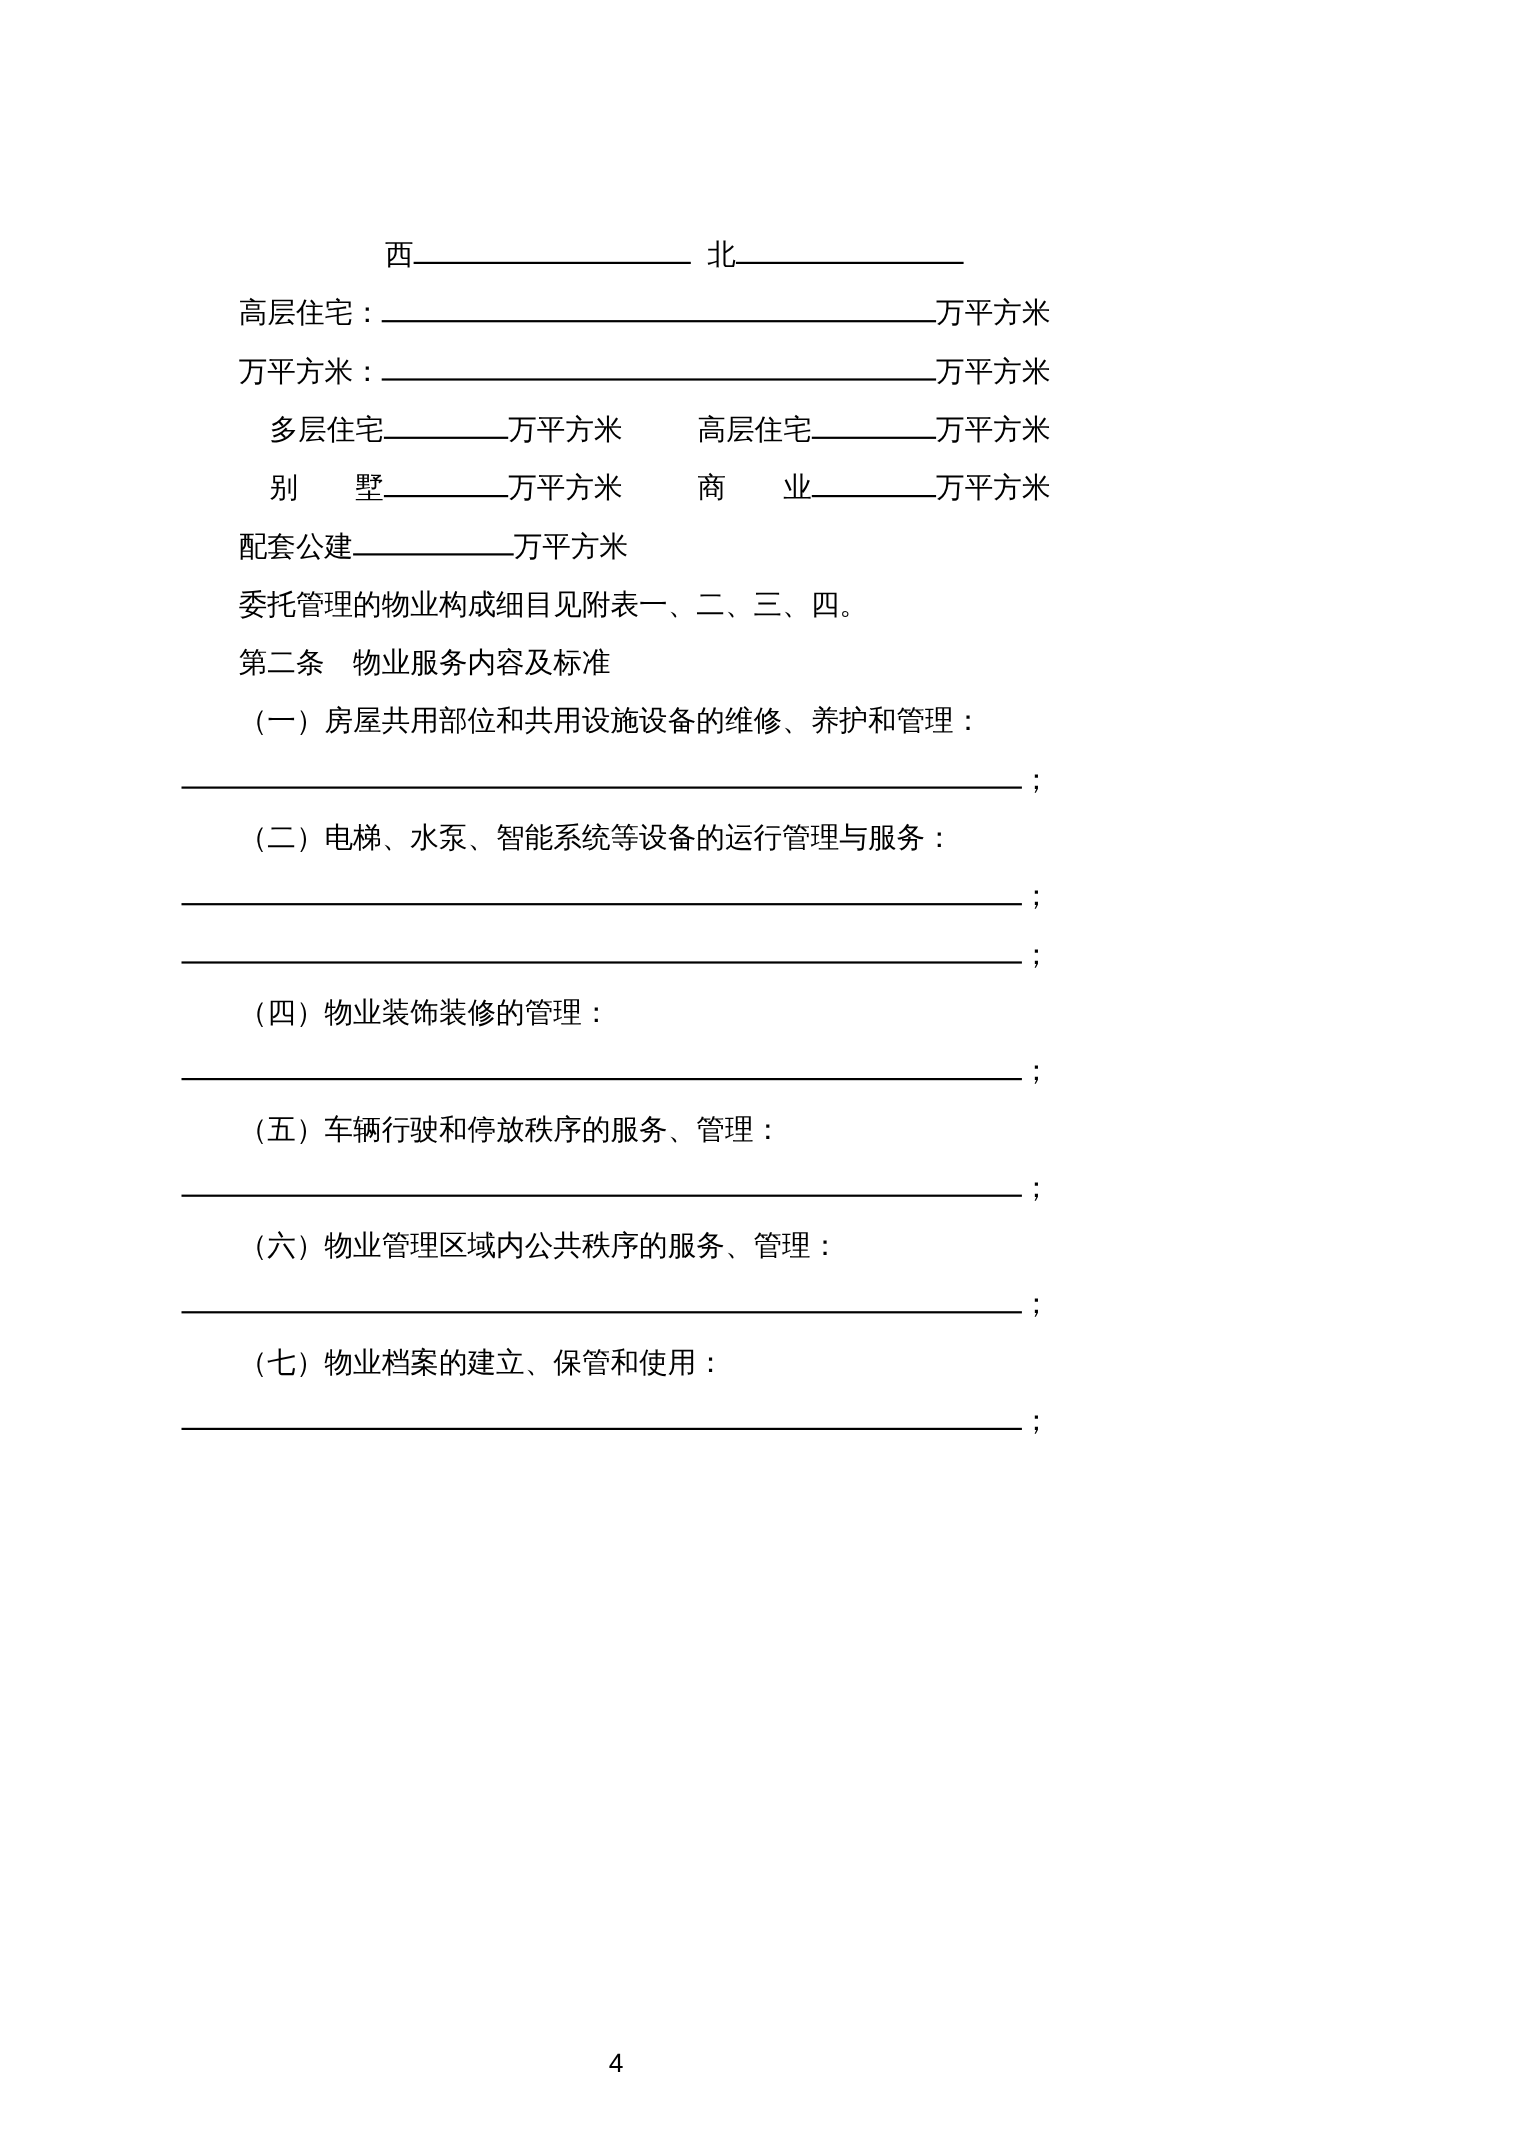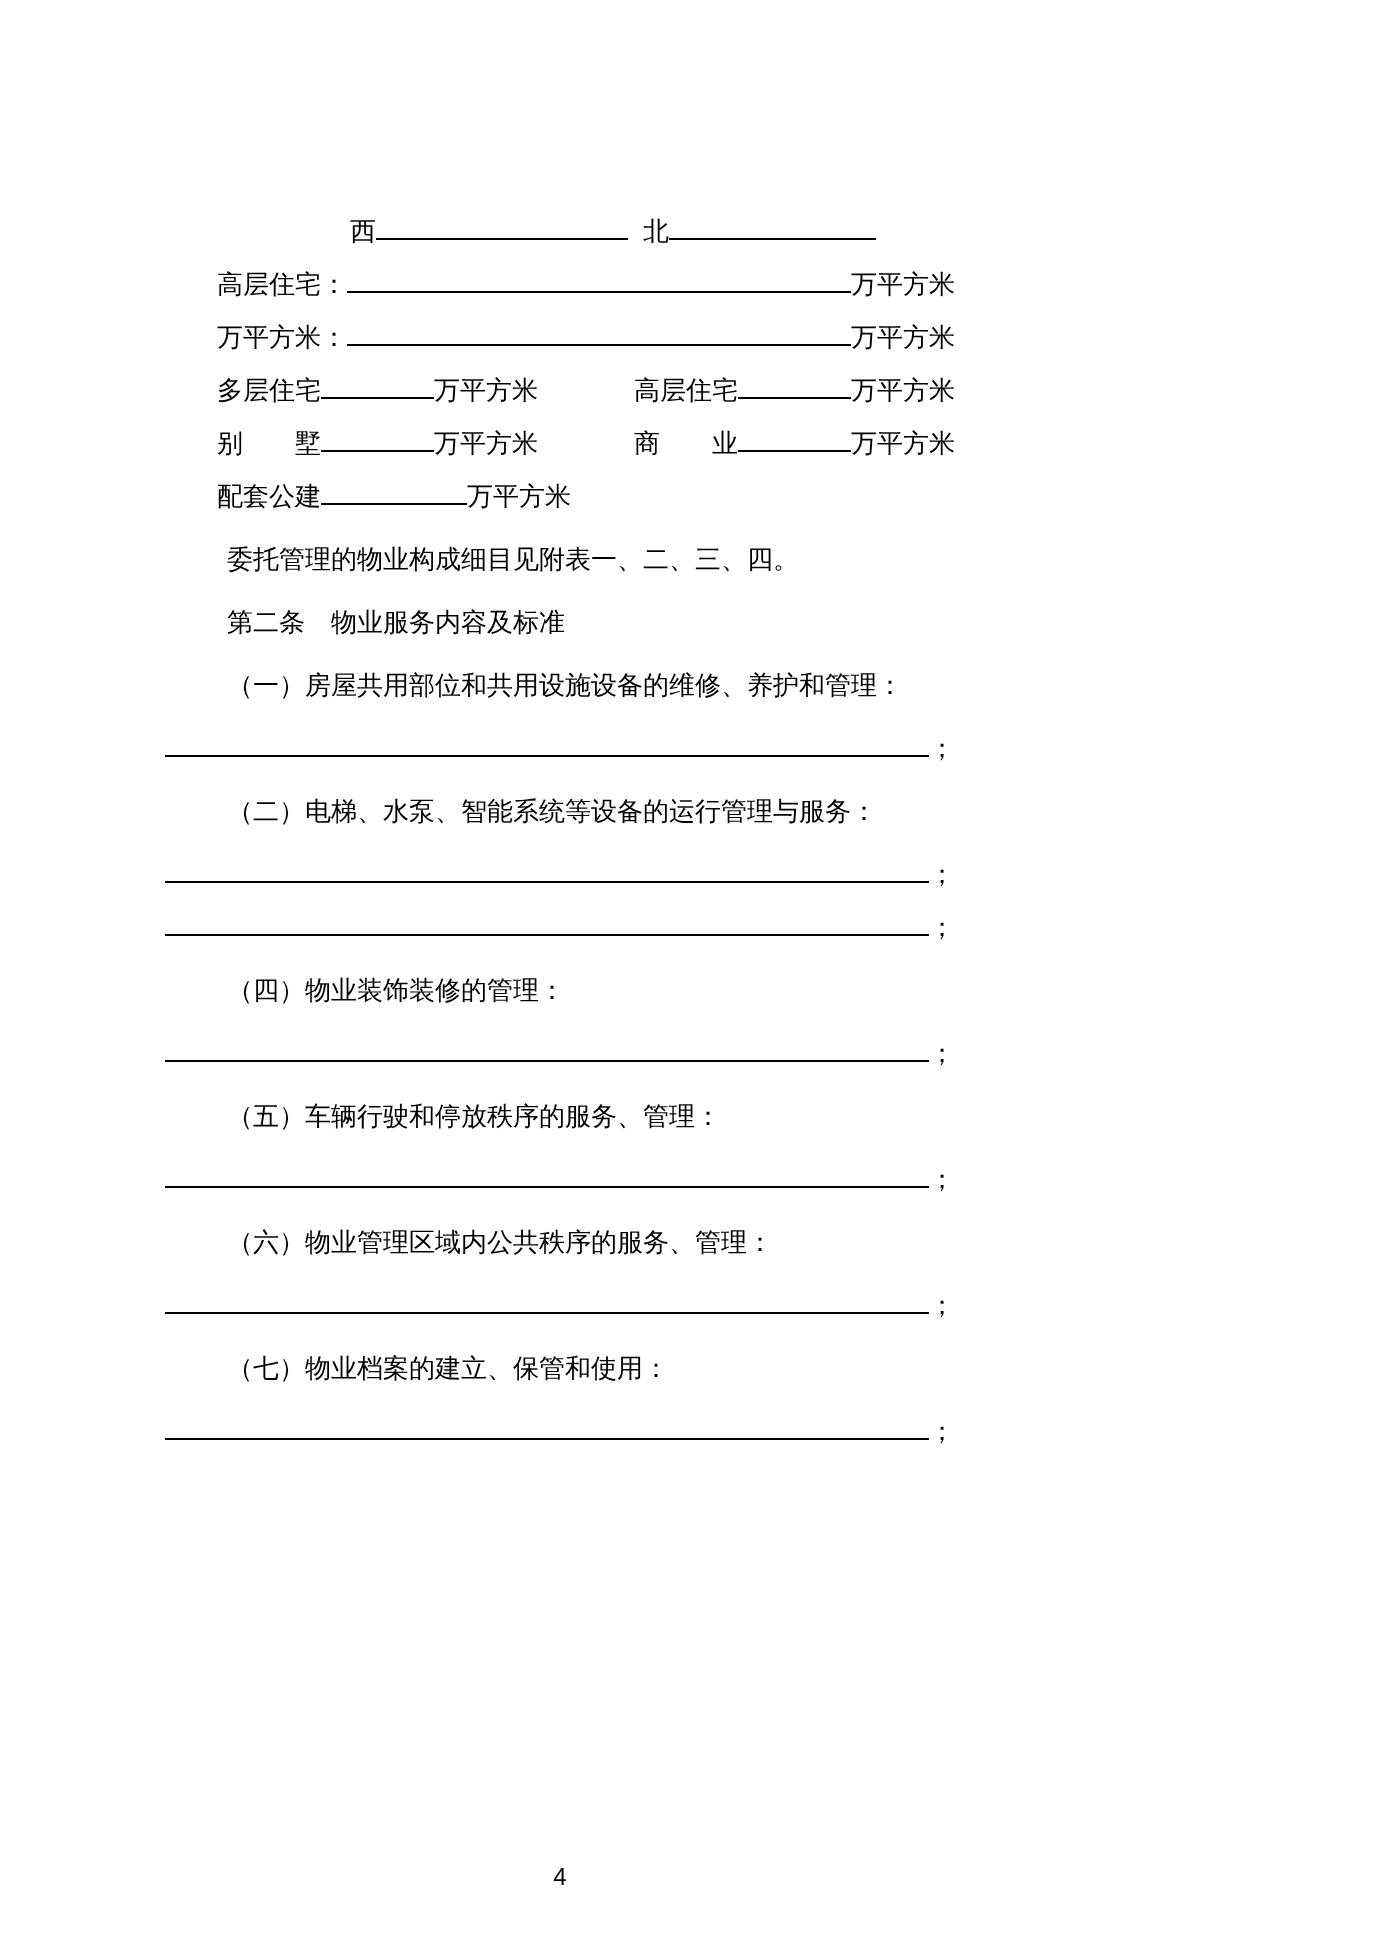--- a/index.html
+++ b/index.html
@@ -13,33 +13,33 @@
     font-family: "Liberation Sans", sans-serif;
     font-size: 26px;
     overflow: hidden;
   }
   .content {
     position: absolute;
     left: 165px;
     top: 205px;
     width: 790px;
   }
-  .para { margin: 10px; line-height: 53px; }
+  .para { margin: 0; line-height: 53px; }
   .indent { text-indent: 2em; }
   .heading { font-weight: normal; }
   .fieldline {
     display: flex;
     align-items: baseline;
     height: 53px;
     line-height: 53px;
     padding-left: 52px;
     white-space: nowrap;
   }
   .fieldline.split { justify-content: space-between; }
-  .group { display: flex; align-items: baseline; white-space: nowrap; }
+  .group { display: flex; align-items: baseline; white-space: nowrap; margin-left: 28px; }
   .blank {
     display: inline-block;
     height: 1px;
     border-bottom: 2px solid #000000;
   }
   .w252 { width: 252px; }
   .w207 { width: 207px; }
   .w113 { width: 113px; }
   .w146 { width: 146px; }
   .fill { flex: 1 1 auto; }

